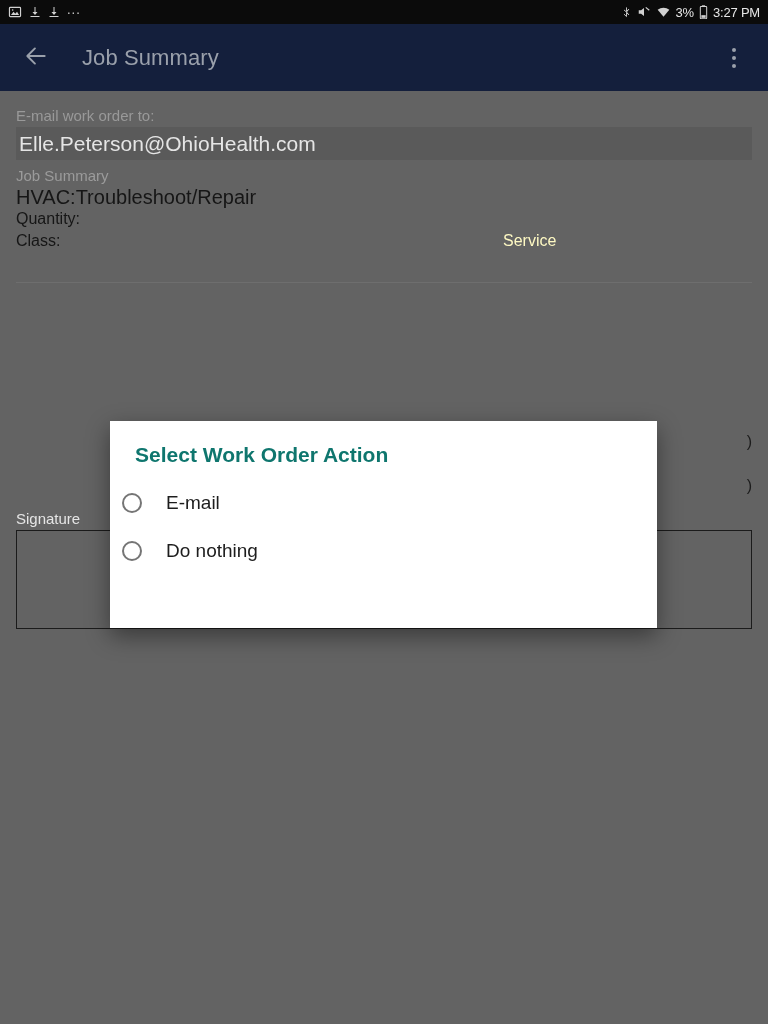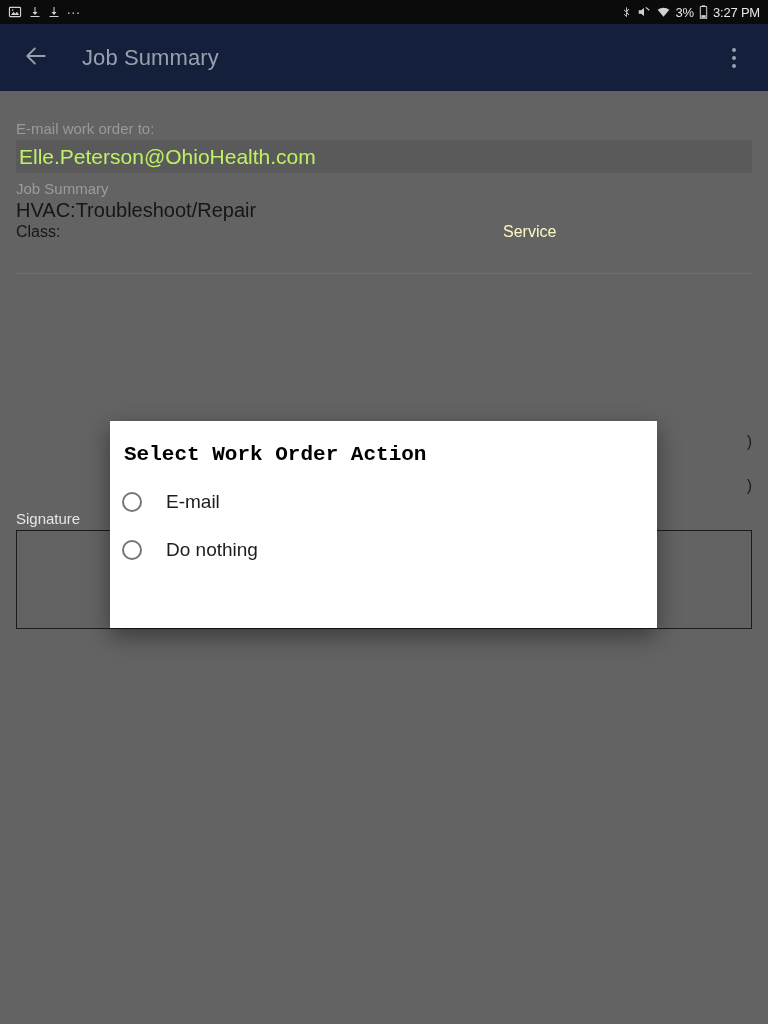--- a/index.html
+++ b/index.html
@@ -107,27 +107,27 @@
     position: absolute;
     top: 91px; left: 0;
     width: 768px;
     bottom: 0;
     padding: 0 16px;
   }
 
   .field-label {
     color: #999999;
     font-size: 15px;
-    padding-top: 29px;
+    padding-top: 16px;
     padding-bottom: 3px;
   }
 
   .email-field {
     background: #5a5a5a;
-    color: #bef264;
+    color: #e5e5e5;
     font-size: 21px;
     height: 33px;
     display: flex;
     align-items: center;
     padding-left: 3px;
   }
 
   .section-label {
     color: #9b9b9b;
     font-size: 15px;
@@ -203,26 +203,25 @@
     position: absolute;
     left: 110px;
     top: 421px;
     width: 547px;
     height: 207px;
     background: #ffffff;
     box-shadow: 0 8px 22px rgba(0,0,0,0.42);
     padding: 22px 0 0 0;
   }
   .dialog-title {
-    color: #000000;
+    color: #0f766e;
     font-size: 21px;
     font-weight: bold;
-    padding-left: 14px;
+    padding-left: 25px;
     padding-bottom: 12px;
-    font-family: Liberation Mono, monospace;
   }
   .radio-row {
     display: flex;
     align-items: center;
     height: 48px;
     padding-left: 12px;
     cursor: pointer;
   }
   .radio-mark {
     width: 20px; height: 20px;
@@ -315,20 +314,24 @@
   <div class="content">
 
     <div class="field-label">E-mail work order to:</div>
 
     <div class="email-field">Elle.Peterson@OhioHealth.com</div>
 
     <div class="section-label">Job Summary</div>
 
     <div class="summary-line">HVAC:Troubleshoot/Repair</div>
 
+    <div class="summary-row">
+      <span class="col-key">Quantity:</span>
+      <span class="col-val"></span>
+    </div>
 
     <div class="summary-row">
       <span class="col-key">Class:</span>
       <span class="col-val">Service</span>
     </div>
 
     <div class="divider"></div>
 
     <div class="occluded-row" style="top:342px;">)</div>
     <div class="occluded-row" style="top:386px;">)</div>

